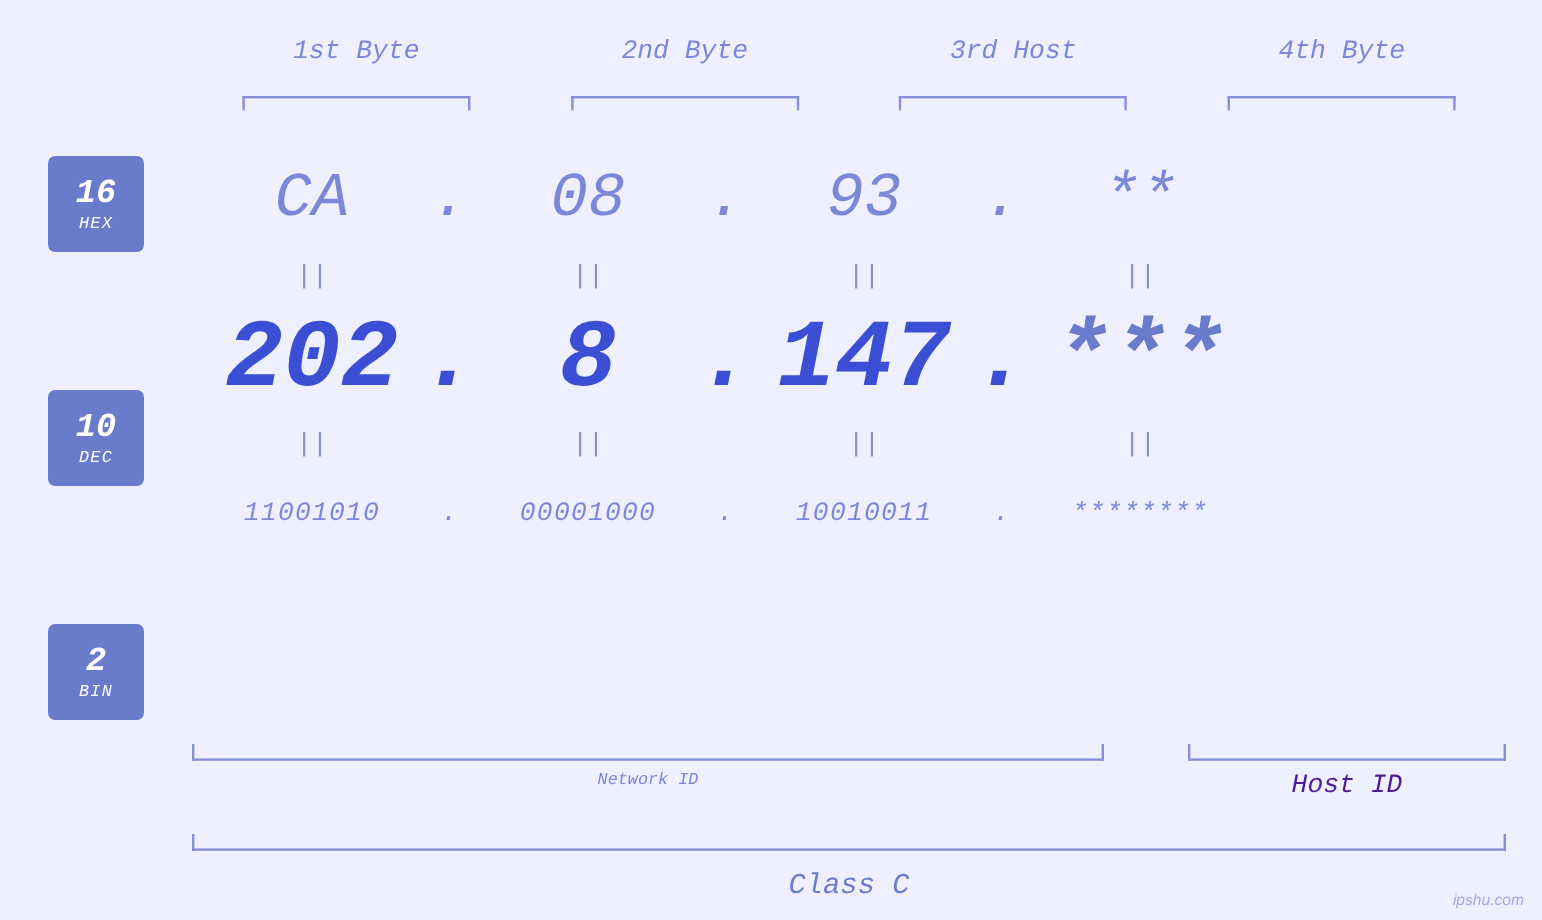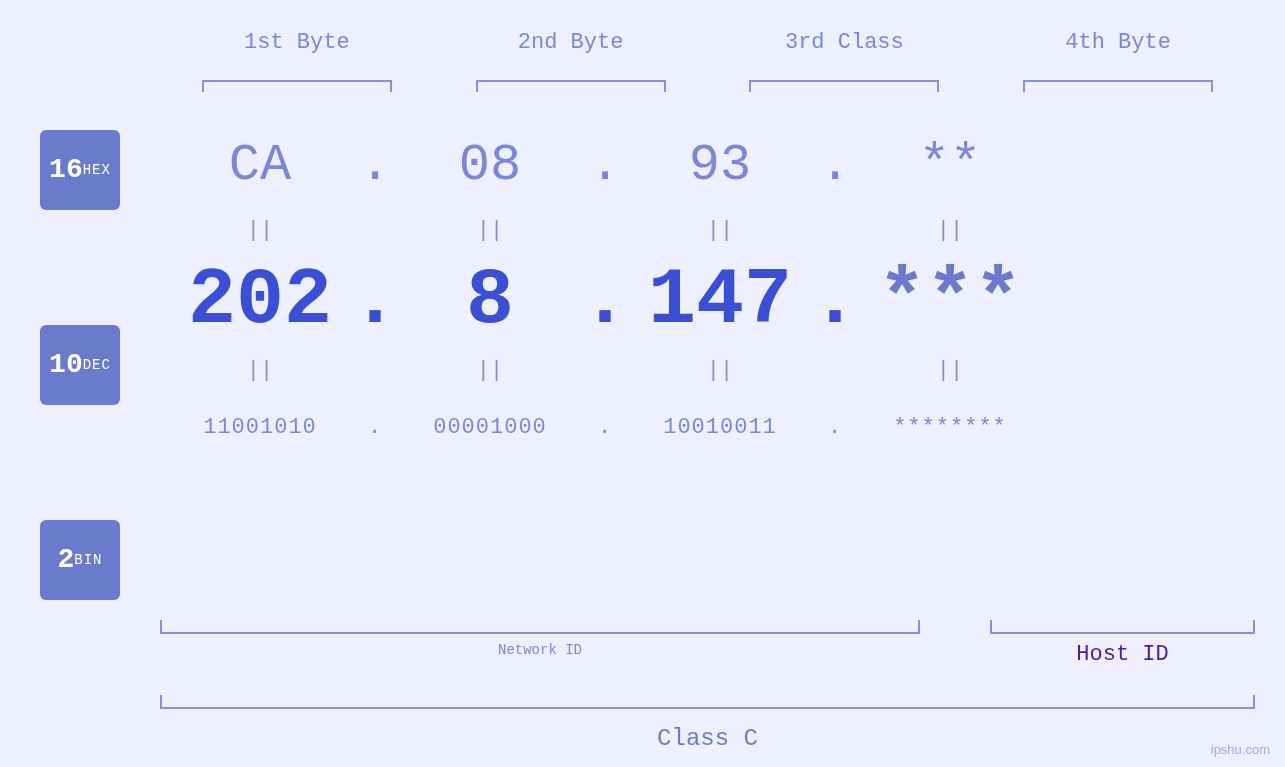--- a/index.html
+++ b/index.html
@@ -13,20 +13,21 @@
       position: relative;
     }
 
     .container {
       width: 1285px;
       height: 767px;
       position: relative;
       display: flex;
       flex-direction: column;
       align-items: center;
+      font-style: italic;
     }
 
     
     .byte-headers {
       display: flex;
       position: absolute;
       top: 30px;
       left: 160px;
       right: 30px;
       justify-content: space-around;
@@ -67,21 +68,21 @@
       flex-direction: column;
       gap: 115px;
     }
 
     .base-badge {
       background-color: #6b7bcc;
       color: white;
       width: 80px;
       height: 80px;
       display: flex;
-      flex-direction: row;
+      flex-direction: column;
       align-items: center;
       justify-content: center;
       border-radius: 6px;
     }
 
     .base-num {
       font-size: 28px;
       font-weight: bold;
       line-height: 1.2;
     }
@@ -259,21 +260,21 @@
     }
   </style>
 </head>
 <body>
 
 <div class="container">
 
   <div class="byte-headers">
     <div class="byte-header">1st Byte</div>
     <div class="byte-header">2nd Byte</div>
-    <div class="byte-header">3rd Class</div>
+    <div class="byte-header">3rd Host</div>
     <div class="byte-header">4th Byte</div>
   </div>
 
   <div class="bracket-top">
     <div class="bracket-line"></div>
     <div class="bracket-line"></div>
     <div class="bracket-line"></div>
     <div class="bracket-line"></div>
   </div>
 

